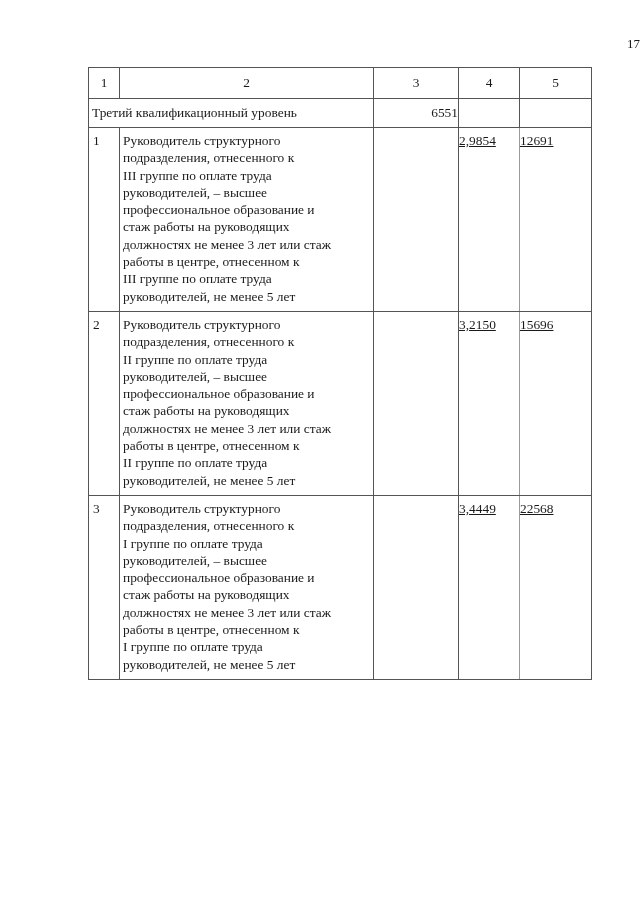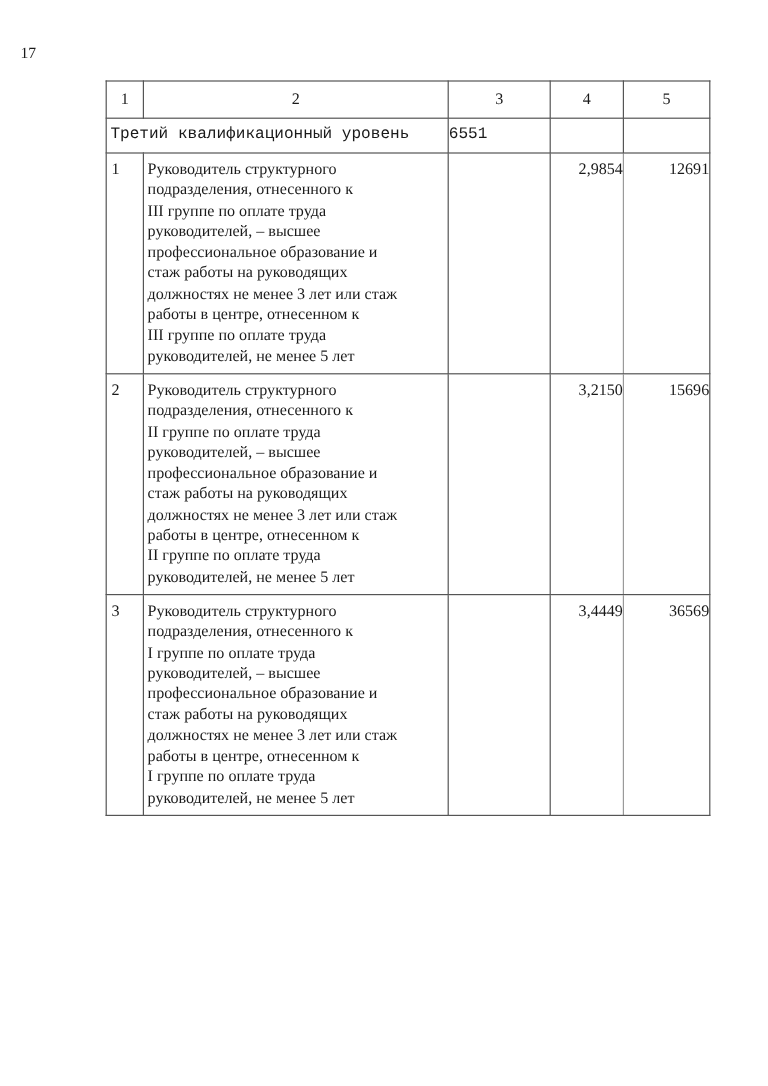--- a/index.html
+++ b/index.html
@@ -13,24 +13,24 @@
       position: relative;
       overflow: hidden;
       font-family: "Liberation Serif", "DejaVu Serif", serif;
       color: #1a1a1a;
     }
     .page-number {
       position: absolute;
       top: 37px;
       left: 0;
       width: 640px;
-      text-align: left;
+      text-align: right;
       font-size: 13px;
       line-height: 14px;
-      padding-left: 17px;
+      padding-left: 28px;
       box-sizing: border-box;
     }
     .tbl {
       position: absolute;
       left: 88px;
       top: 67px;
       width: 503px;
       border-collapse: collapse;
       table-layout: fixed;
       font-size: 13.4px;
@@ -43,45 +43,45 @@
       box-sizing: border-box;
     }
     .tbl tr.head td {
       height: 31px;
       text-align: center;
       vertical-align: middle;
     }
     .tbl tr.level td {
       height: 29px;
       vertical-align: middle;
-      font-family: Liberation Mono, monospace;
     }
     .tbl tr.level td.level-label {
       padding-left: 3px;
       text-align: left;
     }
     .tbl tr.level td.level-value {
-      text-align: left;
+      text-align: right;
     }
     .tbl tr.data td {
       height: 184px;
       padding-top: 4px;
     }
     .tbl tr.data td.num {
       padding-left: 4px;
       border-right: 1px solid #555555;
     }
     .tbl tr.data td.desc {
       padding-left: 3px;
       white-space: pre-line;
       margin-left: 23px;
     }
     .tbl tr.data td.coef,
     .tbl tr.data td.salary {
-      text-align: right;
+      text-align: left;
+      text-decoration: underline;
     }
     .col1 { width: 31px; }
     .col2 { width: 254px; }
     .col3 { width: 85px; }
     .col4 { width: 61px; }
     .col5 { width: 72px; }
     .thin-r { border-right-color: #9a9a9a !important; }
   </style>
 </head>
 <body>
@@ -149,16 +149,16 @@
 I группе по оплате труда
 руководителей, – высшее
 профессиональное образование и
 стаж работы на руководящих
 должностях не менее 3 лет или стаж
 работы в центре, отнесенном к
 I группе по оплате труда
 руководителей, не менее 5 лет</td>
     <td></td>
     <td class="coef thin-r">3,4449</td>
-    <td class="salary">36569</td>
+    <td class="salary">22568</td>
   </tr>
 </tbody>
   </table>
 
 </body></html>

